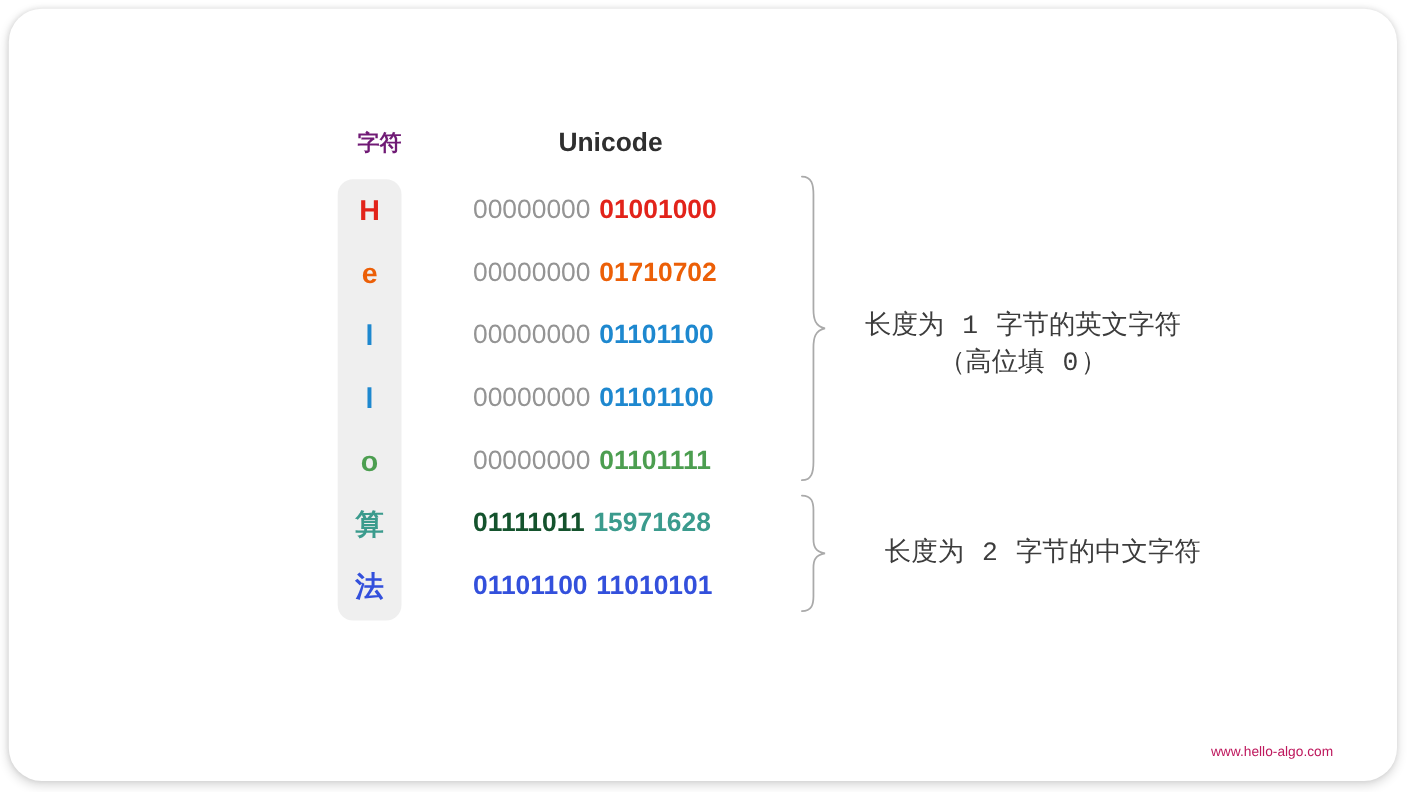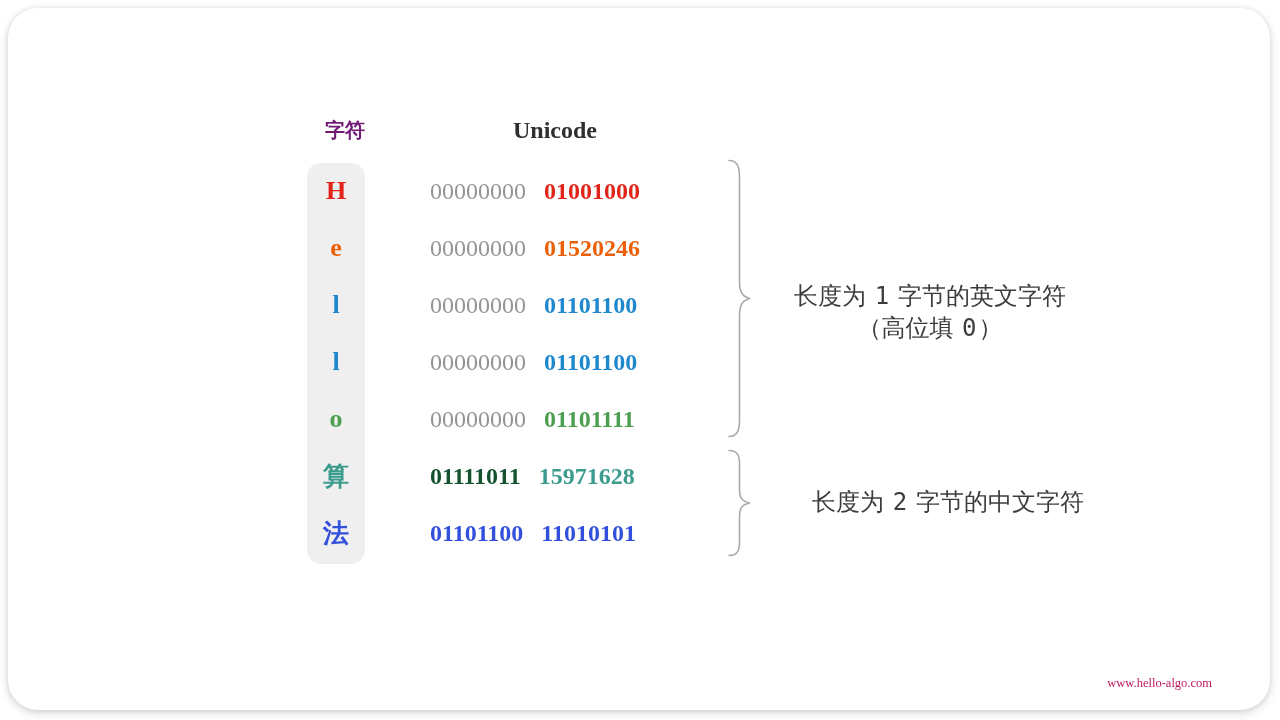--- a/index.html
+++ b/index.html
@@ -12,21 +12,21 @@
     overflow: hidden;
   }
   .card {
     position: absolute;
     left: 8px; top: 8px;
     width: 1262px; height: 702px;
     background: #ffffff;
     border-radius: 30px;
     box-shadow: 0 3px 10px rgba(0,0,0,0.16), 0 0 5px rgba(0,0,0,0.08);
   }
-  .mono { font-family: Liberation Serif, serif; }
+  .mono { font-family: Liberation Sans, sans-serif; }
 
   .col-header-char {
     position: absolute; left: 305px; top: 113px;
     width: 60px; height: 34px; line-height: 34px;
     text-align: right;
     font-size: 20px; font-weight: bold;
     color: #701a75;
   }
   .col-header-unicode {
     position: absolute; left: 430px; top: 113px;
@@ -42,41 +42,41 @@
     border-radius: 14px;
   }
   .row { position: absolute; left: 0; width: 1280px; height: 34px; line-height: 34px; }
   .cell-char {
     position: absolute; left: 307px; width: 58px;
     text-align: center;
     font-size: 26px; font-weight: bold;
   }
   .cell-bin {
     position: absolute; left: 430px;
-    display: flex; gap: 18px;
+    display: flex; gap: 8px;
     font-size: 24px;
   }
   .byte { letter-spacing: 0; }
   .bold { font-weight: bold; }
 
   .brace { position: absolute; }
   .brace path {
     fill: none;
     stroke-width: 1.6px;
     stroke-linecap: round;
   }
 
   .annotation {
     position: absolute;
     text-align: center;
     font-size: 24px;
     color: #3c3c3c;
     line-height: 31px;
   }
-  .annotation span { white-space: pre; }
+  .annotation span { white-space: pre; font-family: Liberation Mono, monospace; }
   .ann-english { left: 770px; top: 280px; width: 320px; }
   .ann-chinese { left: 770px; top: 486px; width: 356px; }
   .ann-num { font-family: "DejaVu Sans Mono", monospace; padding: 0 2px; }
 
   .watermark {
     position: absolute;
     right: 68px; top: 676px;
     font-size: 12.5px;
     color: #be185d;
   }
@@ -96,21 +96,21 @@
   <div class="cell-bin mono">
     <span class="byte" style="color: rgb(148, 148, 148);">00000000</span>
     <span class="byte bold" style="color: rgb(226, 35, 26);">01001000</span>
   </div>
 </div>
 
 <div class="row" style="top:231px">
   <div class="cell-char mono" style="color: rgb(236, 95, 7);">e</div>
   <div class="cell-bin mono">
     <span class="byte" style="color: rgb(148, 148, 148);">00000000</span>
-    <span class="byte bold" style="color: rgb(236, 95, 7);">01520246</span>
+    <span class="byte bold" style="color: rgb(236, 95, 7);">01710702</span>
   </div>
 </div>
 
 <div class="row" style="top:288px">
   <div class="cell-char mono" style="color: rgb(30, 136, 207);">l</div>
   <div class="cell-bin mono">
     <span class="byte" style="color: rgb(148, 148, 148);">00000000</span>
     <span class="byte bold" style="color: rgb(30, 136, 207);">01101100</span>
   </div>
 </div>

